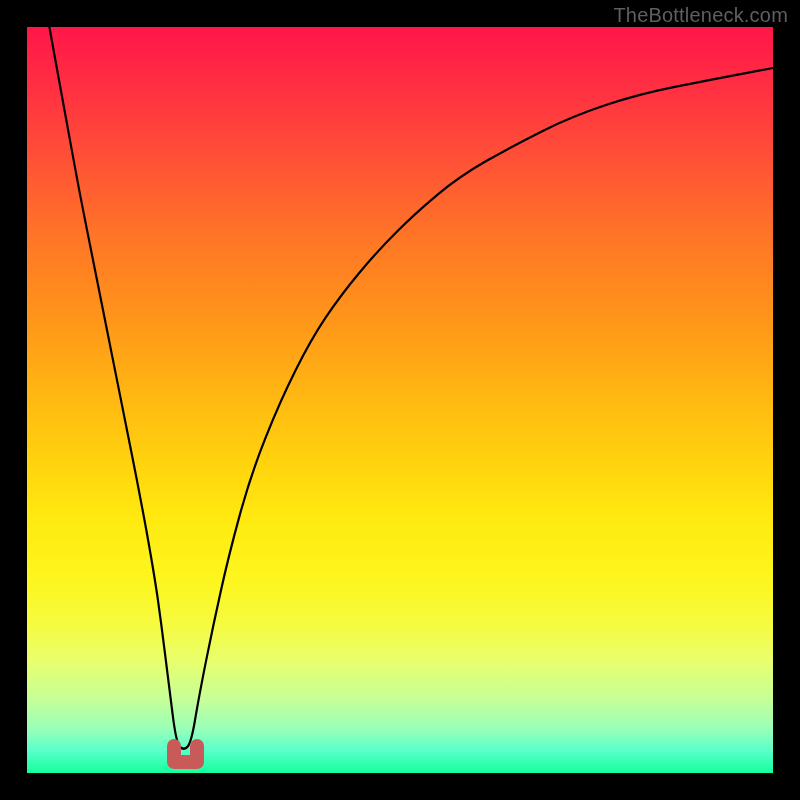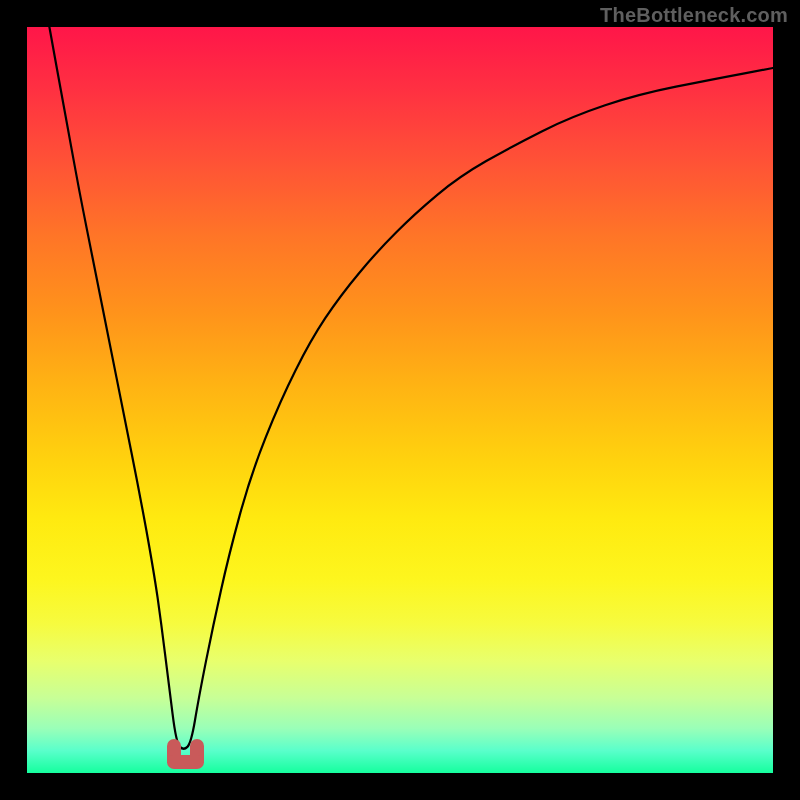--- a/index.html
+++ b/index.html
@@ -64,21 +64,21 @@
     background: #c95a5a;
     border-radius: 8px;
   }
 
   .attribution {
     position: absolute;
     top: 4px;
     right: 12px;
     color: #5f5f5f;
     font-size: 20px;
-    font-weight: 700;
+    font-weight: 400;
     letter-spacing: 0.2px;
   }
 </style>
 </head>
 <body>
 
 <div class="frame">
 
   <div class="plot-area">
 

